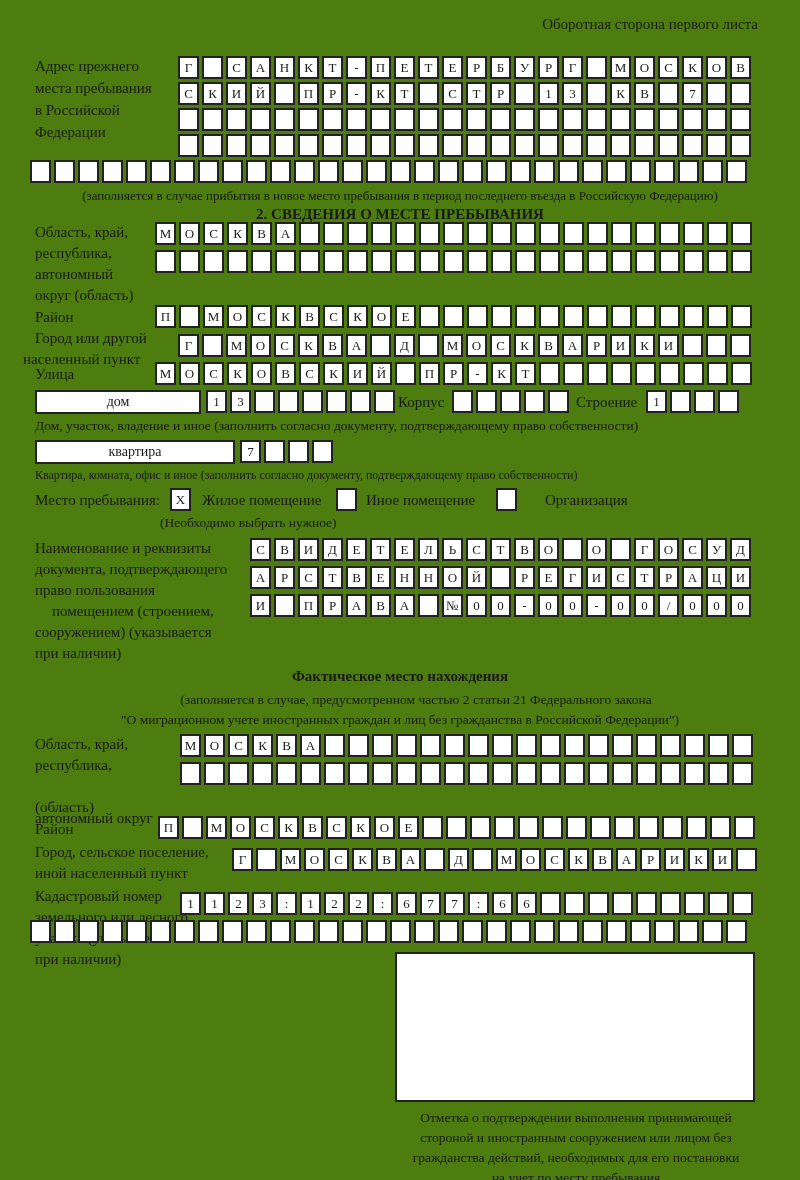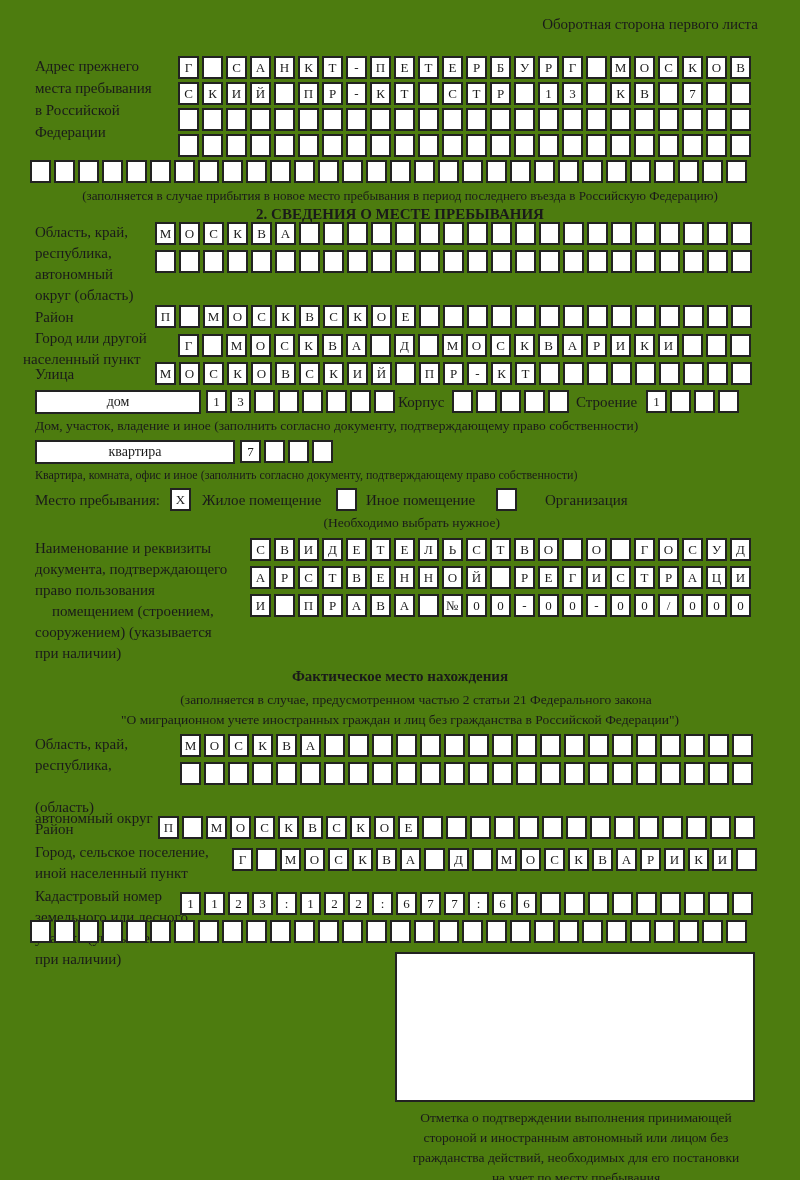--- a/index.html
+++ b/index.html
@@ -365,21 +365,21 @@
     </div>
   <div class="abs lbl" style="top:492px;left:202px;">Жилое помещение</div>
   <div class="cellrow" style="top:488px;left:336px;">
       <span class="cell"></span>
     </div>
   <div class="abs lbl" style="top:492px;left:366px;">Иное помещение</div>
   <div class="cellrow" style="top:488px;left:496px;">
       <span class="cell"></span>
     </div>
   <div class="abs lbl" style="top:492px;left:545px;">Организация</div>
-  <div class="abs cap" style="top:515px;left:160px;width:340px;text-align:right;font-size:13.5px;">(Необходимо выбрать нужное)</div>
+  <div class="abs cap" style="top:515px;left:160px;width:340px;text-align:left;font-size:13.5px;">(Необходимо выбрать нужное)</div>
 
   <div class="abs lbl" style="top:540px;left:35px;">Наименование и реквизиты</div>
   <div class="abs lbl" style="top:561px;left:35px;">документа, подтверждающего</div>
   <div class="abs lbl" style="top:582px;left:35px;">право пользования</div>
   <div class="abs lbl" style="top:603px;left:35px;margin-left:17px;">помещением (строением,</div>
   <div class="abs lbl" style="top:624px;left:35px;">сооружением) (указывается</div>
   <div class="abs lbl" style="top:645px;left:35px;">при наличии)</div>
   <div class="cellrow" style="top:538px;left:250px;">
       <span class="cell">С</span>
       <span class="cell">В</span>
@@ -626,18 +626,18 @@
       <span class="cell"></span>
       <span class="cell"></span>
       <span class="cell"></span>
       <span class="cell"></span>
       <span class="cell"></span>
     </div>
 
   <div class="bigbox" style="top:952px;left:395px;width:360px;height:150px;"></div>
   <div class="abs stamp-note" style="top:1108px;left:372px;width:408px;">
     <div>Отметка о подтверждении выполнения принимающей</div>
-    <div>стороной и иностранным автономный или лицом без</div>
+    <div>стороной и иностранным сооружением или лицом без</div>
     <div>гражданства действий, необходимых для его постановки</div>
     <div>на учет по месту пребывания</div>
   </div>
 
 </div>
 
 </body></html>

